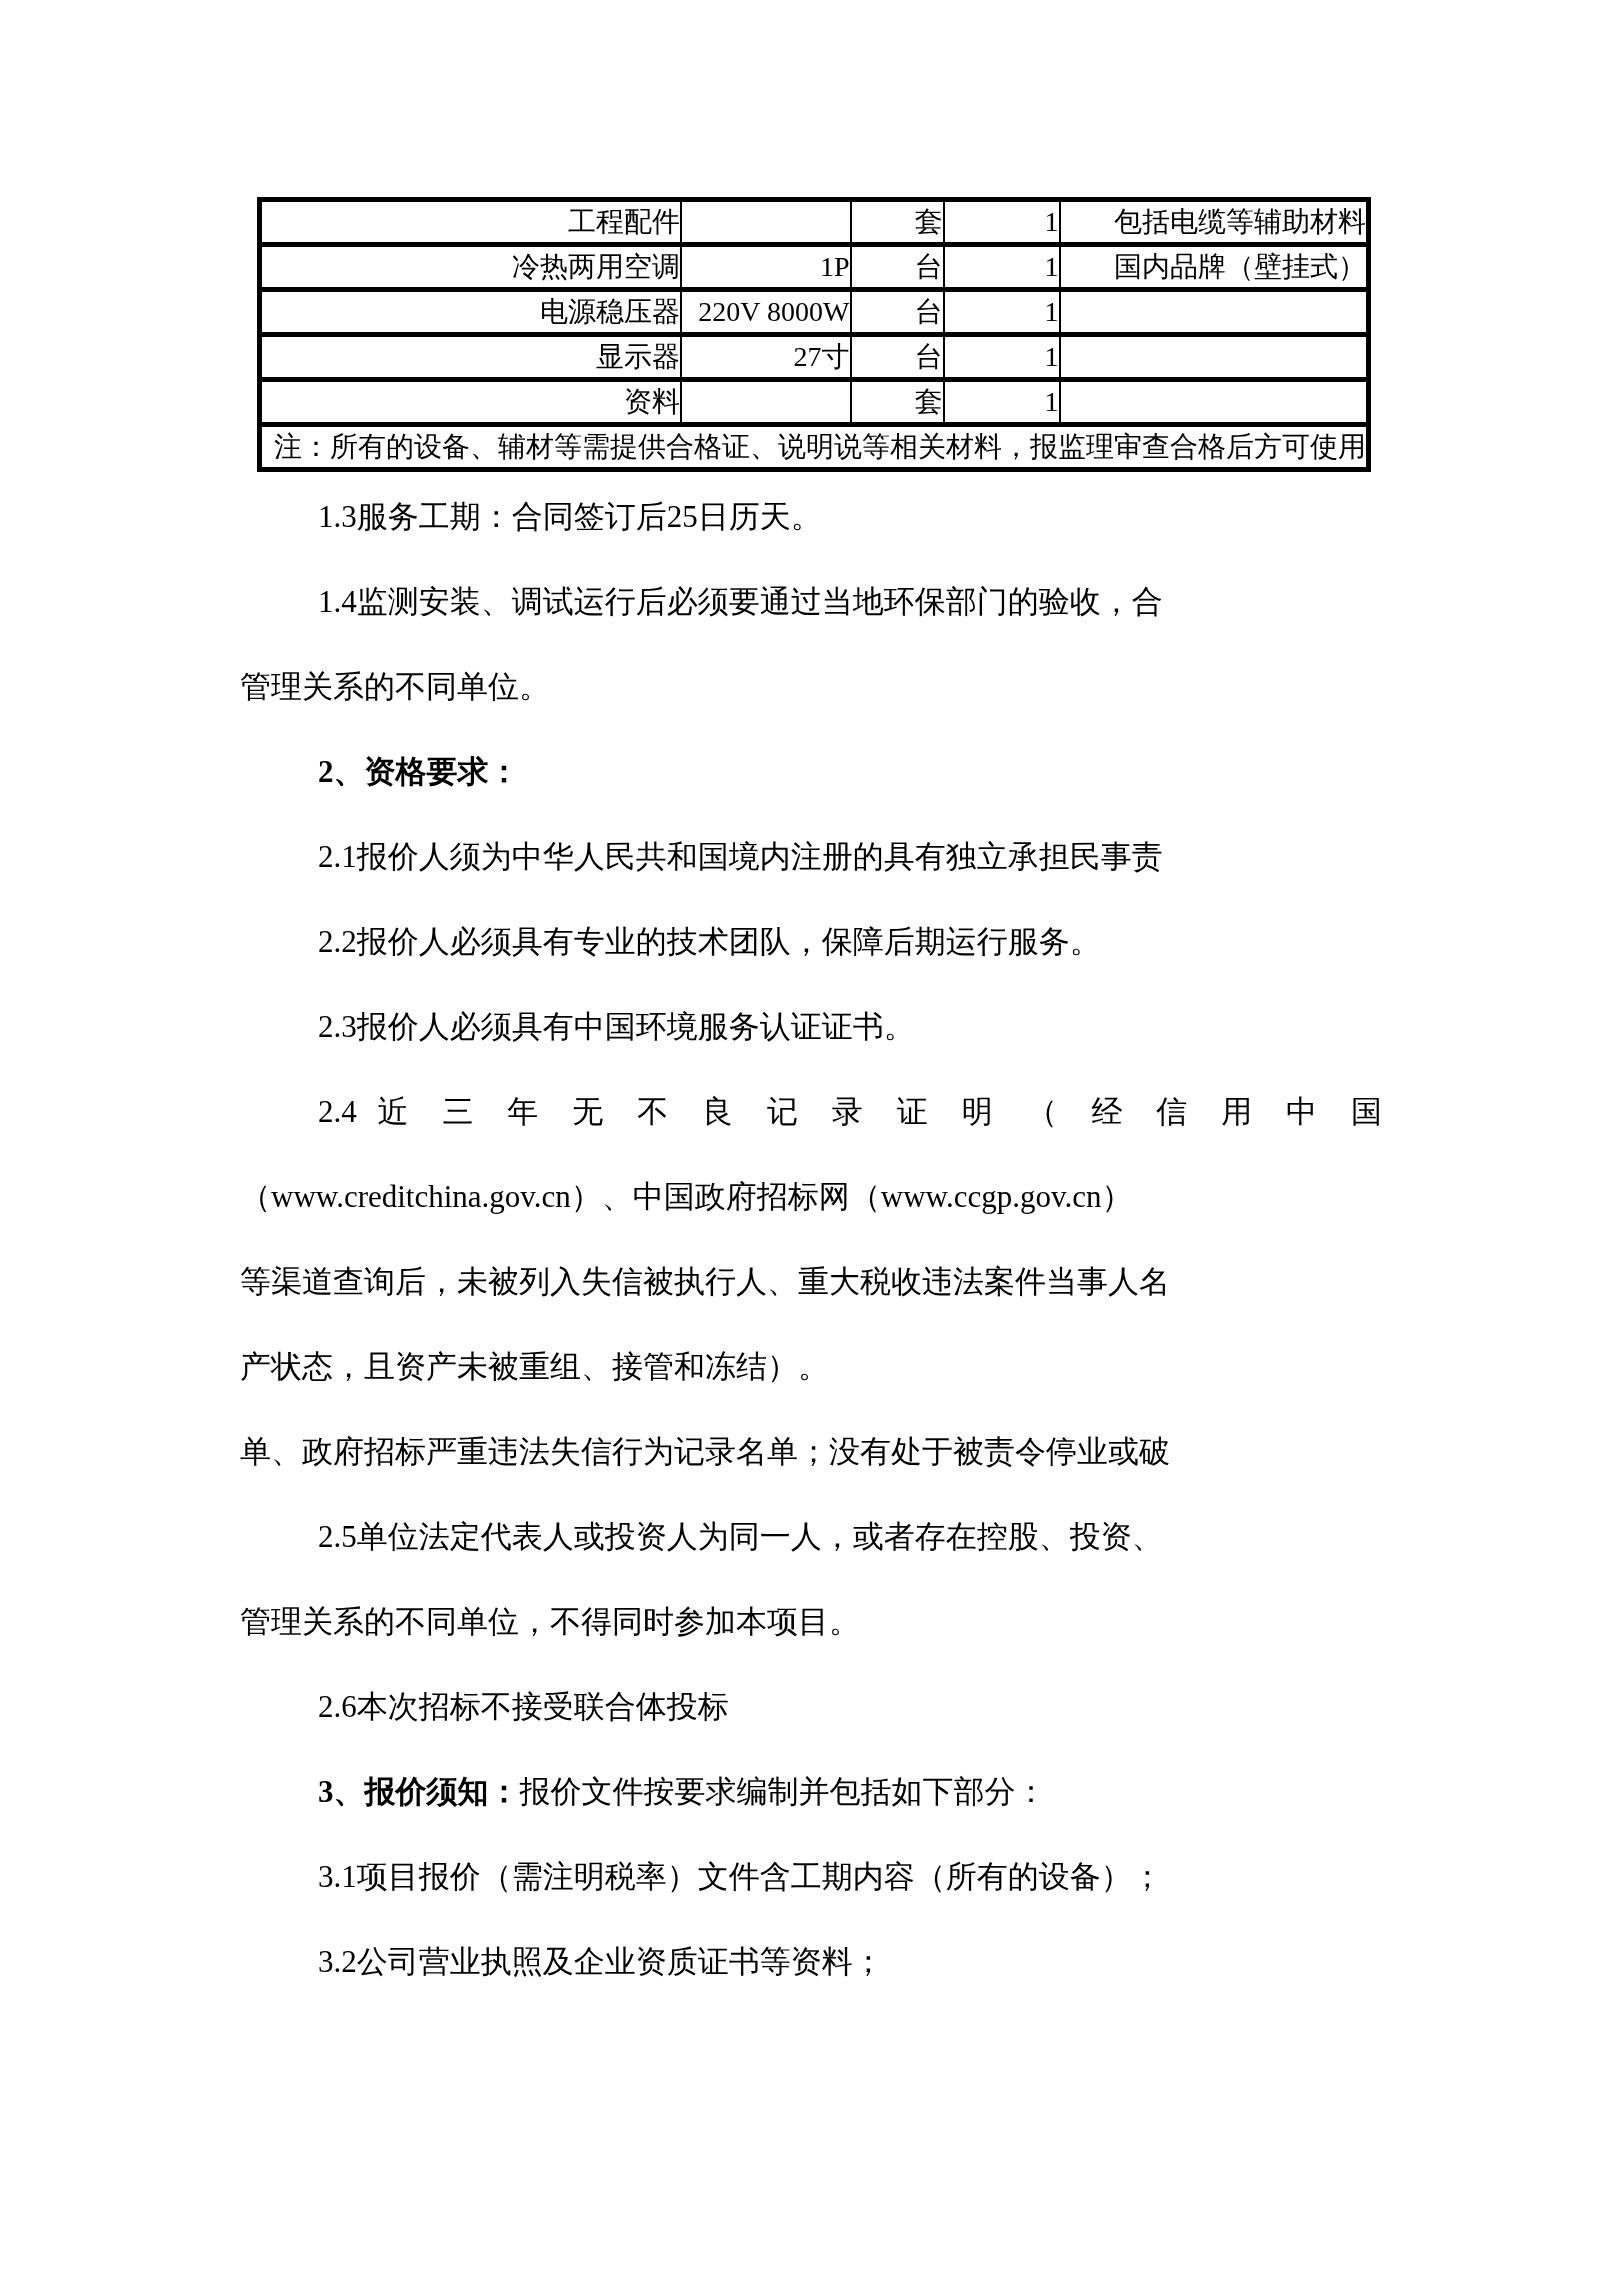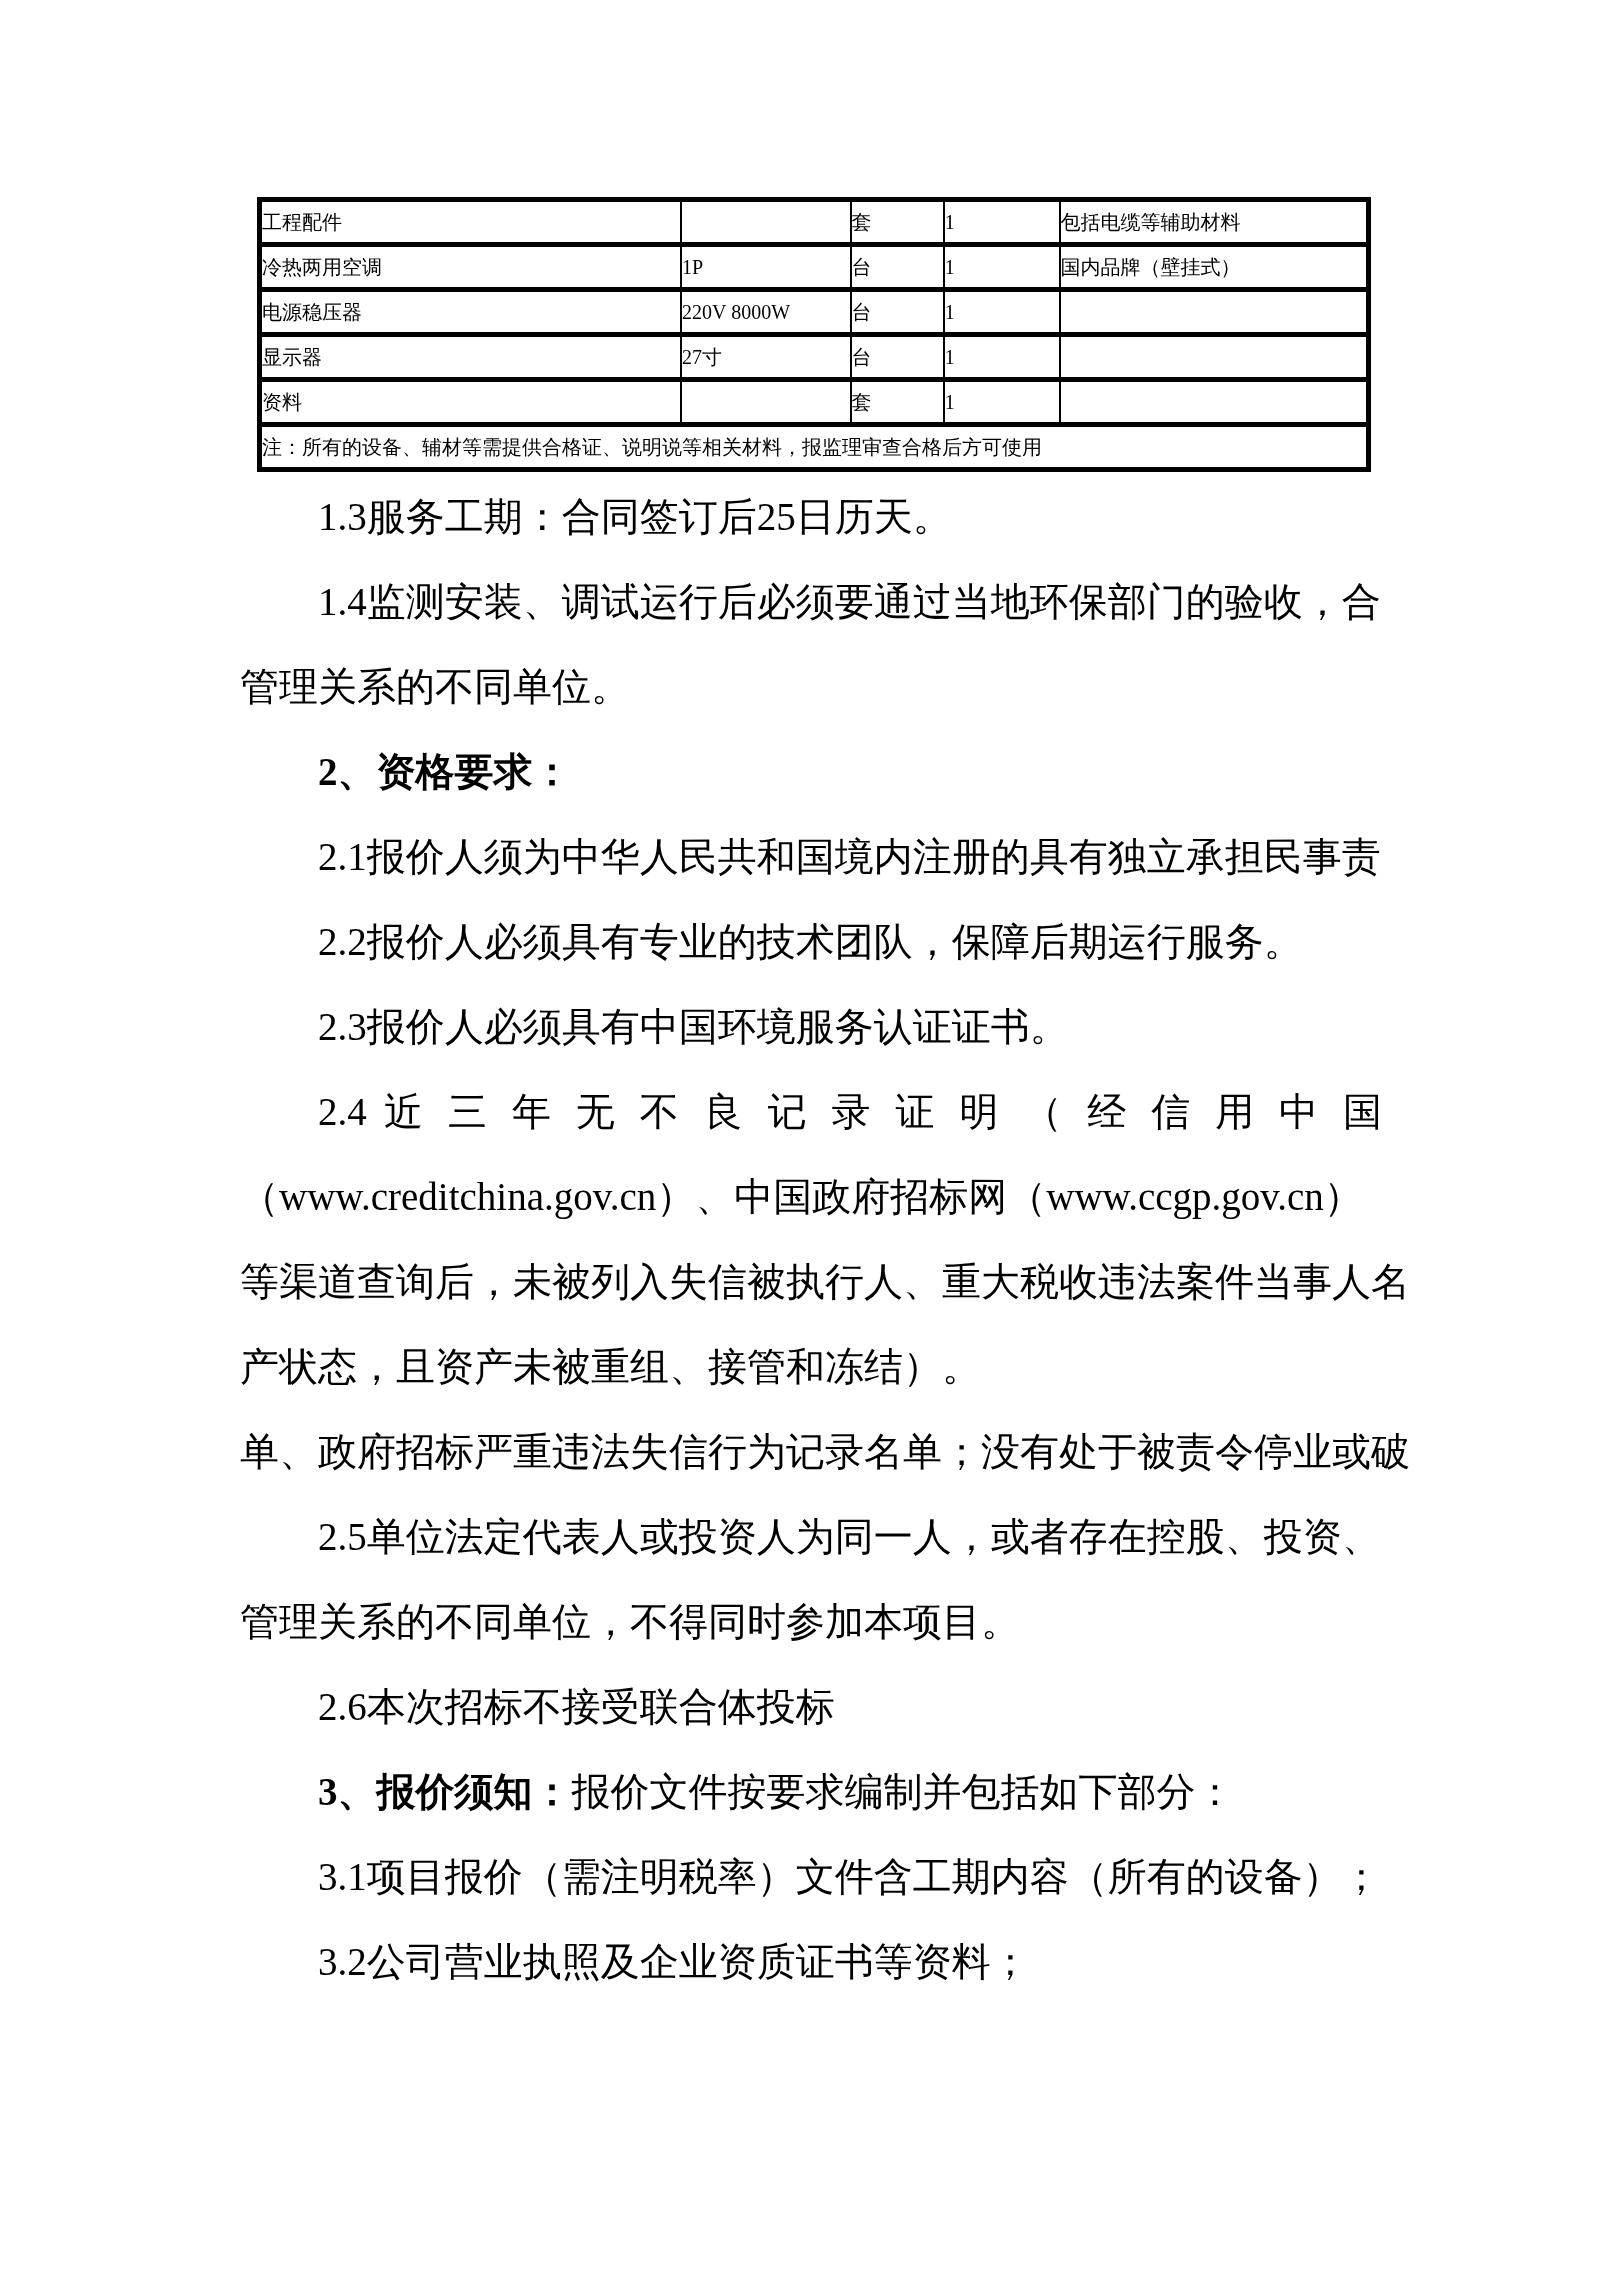--- a/index.html
+++ b/index.html
@@ -18,23 +18,23 @@
     top: 197px;
     width: 1114px;
     border-collapse: collapse;
     table-layout: fixed;
     border: 5.9px solid #000;
   }
   table.equip td {
     border: 2.9px solid #000;
     border-top-width: 5.9px;
     border-bottom-width: 5.9px;
-    text-align: left;
+    text-align: right;
     vertical-align: middle;
-    font-size: 20px;
+    font-size: 28px;
     height: 40px;
     padding: 0;
     overflow: hidden;
   }
   td.c-name   { width: 412px; }
   td.c-spec   { width: 165px; margin-top: 12px; }
   td.c-unit   { width: 90px;  }
   td.c-qty    { width: 112px; }
   td.c-remark { width: 301px; }
   td.note-cell {
@@ -42,21 +42,21 @@
     text-align: left;
     padding: 2px 7.8px;
     height: 35px;
     white-space: nowrap;
   }
   .body-text {
     position: absolute;
     left: 240px;
     top: 474px;
     width: 1142px;
-    font-size: 39px;
+    font-size: 31px;
   }
   .line {
     height: 85px;
     line-height: 85px;
     white-space: nowrap;
   }
   .indent { padding-left: 78px; }
   .justify {
     white-space: normal;
     text-align: justify;

